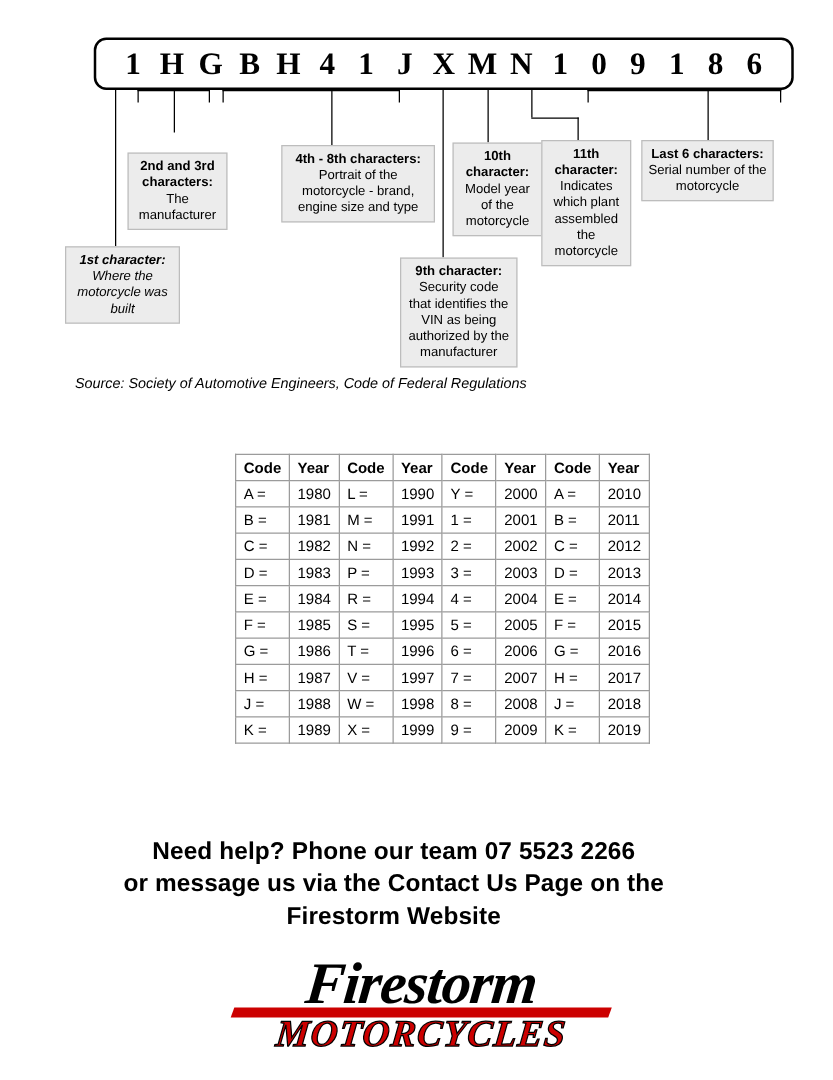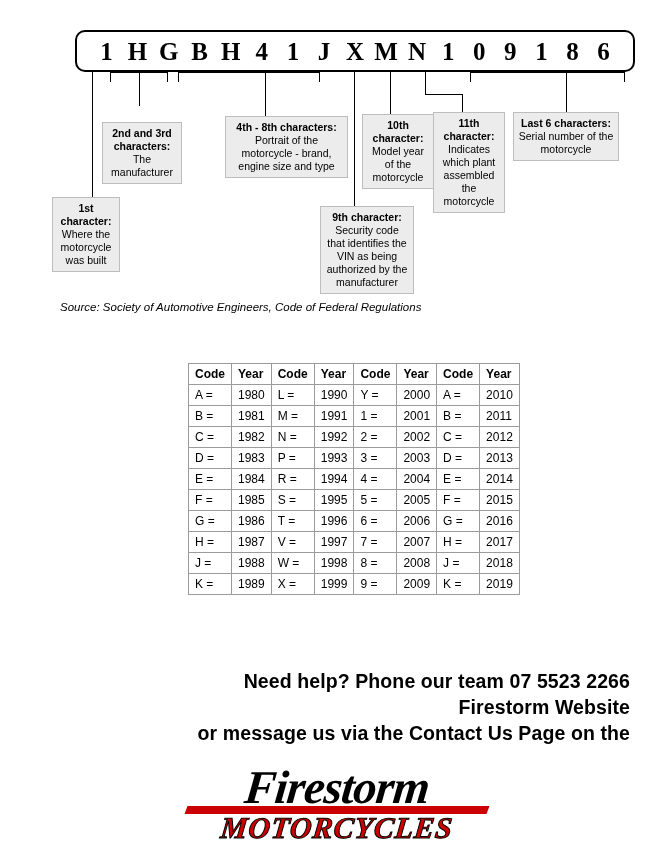--- a/index.html
+++ b/index.html
@@ -105,21 +105,21 @@
   }
   .code-table td.code { width: 36px; }
   .code-table td.year { width: 36px; }
 
   
   .help {
     position: absolute;
     left: 0;
     top: 668px;
     width: 630px;
-    text-align: right;
+    text-align: center;
     font-size: 19.5px;
     font-weight: bold;
     line-height: 26px;
     letter-spacing: 0.1px;
   }
 
   
   .logo {
     position: absolute;
     left: 178px;
@@ -197,21 +197,21 @@
 
 <div class="line vline" style="left:390px; top:72px; height:42px;"></div>
 
 <div class="line vline" style="left:425px; top:72px; height:22px;"></div>
 <div class="line hline" style="left:425px; top:94px; width:38px;"></div>
 <div class="line vline" style="left:462px; top:94px; height:18px;"></div>
 
 <div class="bracket" style="left:470px; top:72px; width:155px; height:10px; border-bottom:none; border-top:1px solid #000;"></div>
 <div class="line vline" style="left:566px; top:72px; height:40px;"></div>
 
-<div class="note" style="left:52px; top:197px; width:68px;">
+<div class="note" style="left:52px; top:197px; width:92px;font-style:italic;">
   <b>1st character:</b><br>
   <span>Where the motorcycle was built</span>
 </div>
 
 <div class="note" style="left:102px; top:122px; width:80px;">
   <b>2nd and 3rd characters:</b><br>
   <span>The manufacturer</span>
 </div>
 
 <div class="note" style="left:207px; top:116px; width:123px;margin-left:18px;">
@@ -353,21 +353,21 @@
       <td class="code">9 =</td>
       <td class="year">2009</td>
       <td class="code">K =</td>
       <td class="year">2019</td>
     </tr>
   </tbody>
 </table>
 
 <div class="help">
   <div>Need help?  Phone our team 07 5523 2266</div>
+  <div>or message us via the Contact Us Page on the</div>
   <div>Firestorm Website</div>
-  <div>or message us via the Contact Us Page on the</div>
 </div>
 
 <div class="logo">
   <div class="logo-fire">Firestorm</div>
   <div class="logo-swoosh"></div>
   <div class="logo-moto">MOTORCYCLES</div>
 </div>
 
 </body></html>

